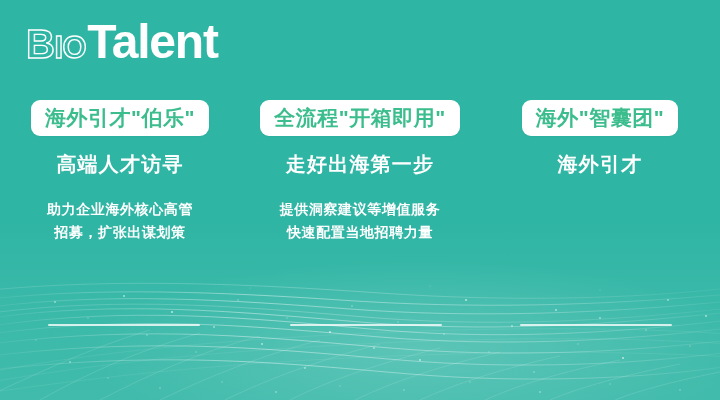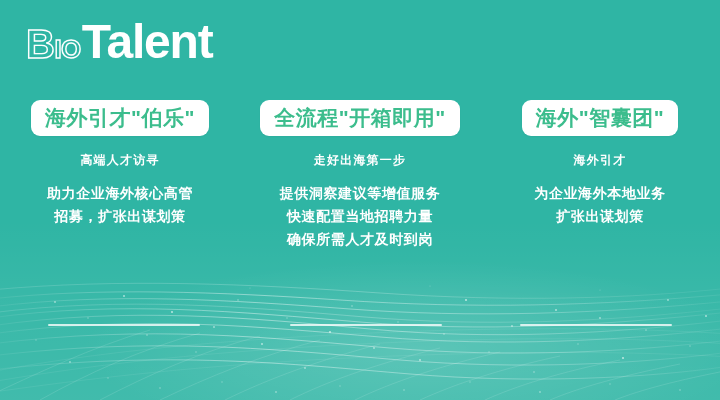--- a/index.html
+++ b/index.html
@@ -42,21 +42,21 @@
   }
   .logo-bio {
     font-size: 40px;
     font-weight: 700;
     letter-spacing: -0.5px;
     color: transparent;
     -webkit-text-stroke: 1.4px #ffffff;
     line-height: 1;
   }
   .logo-bio .sm {
-    font-size: 26px;
+    font-size: 31px;
     letter-spacing: -0.5px;
   }
   .logo-talent {
     font-size: 48px;
     font-weight: 700;
     color: #ffffff;
     letter-spacing: -1.2px;
     line-height: 1;
     margin-left: 1px;
   }
@@ -85,28 +85,28 @@
     font-size: 21px;
     font-weight: 700;
     letter-spacing: 0.5px;
     line-height: 1;
     white-space: nowrap;
     box-shadow: 0 1px 2px rgba(0,0,0,0.04);
   }
   .subtitle {
     margin-top: 18px;
     color: #ffffff;
-    font-size: 12px;
+    font-size: 20px;
     font-weight: 700;
     letter-spacing: 1.2px;
     line-height: 1;
     white-space: nowrap;
   }
   .body-text {
-    margin-top: 16px;
+    margin-top: 24px;
     color: #ffffff;
     font-size: 14px;
     font-weight: 700;
     letter-spacing: 0.6px;
     line-height: 1.65;
     text-align: center;
     white-space: nowrap;
   }
   .divider {
     position: absolute;
@@ -241,31 +241,26 @@
         <div>招募，扩张出谋划策</div>
       </div>
     </div>
 
     <div class="col">
       <div class="badge">全流程"开箱即用"</div>
       <div class="subtitle">走好出海第一步</div>
       <div class="body-text">
         <div>提供洞察建议等增值服务</div>
         <div>快速配置当地招聘力量</div>
-        <div>确保所需人才及时到岗</div>
       </div>
     </div>
 
     <div class="col">
       <div class="badge">海外"智囊团"</div>
       <div class="subtitle">海外引才</div>
-      <div class="body-text">
-        <div>为企业海外本地业务</div>
-        <div>扩张出谋划策</div>
-      </div>
     </div>
 
   </div>
 
   <div class="divider" style="left:48px;  top:324px; width:152px;"></div>
   <div class="divider" style="left:290px; top:324px; width:152px;"></div>
   <div class="divider" style="left:520px; top:324px; width:152px;"></div>
 
 </div>
 

